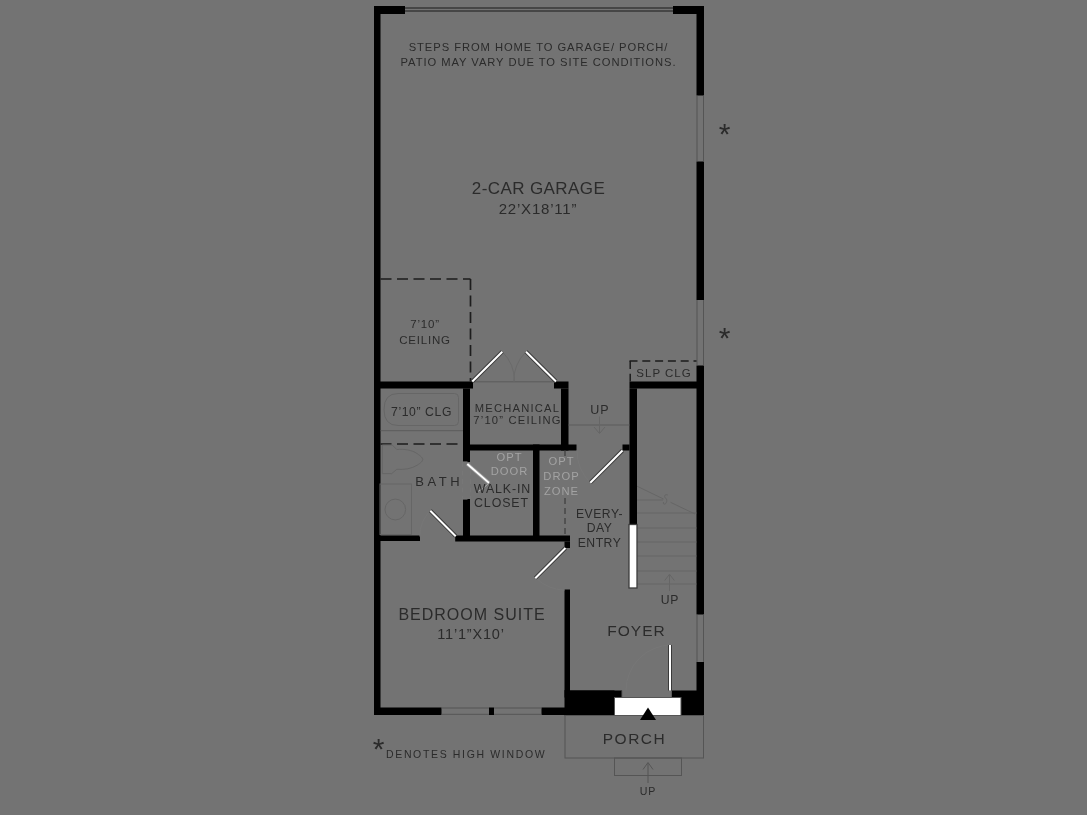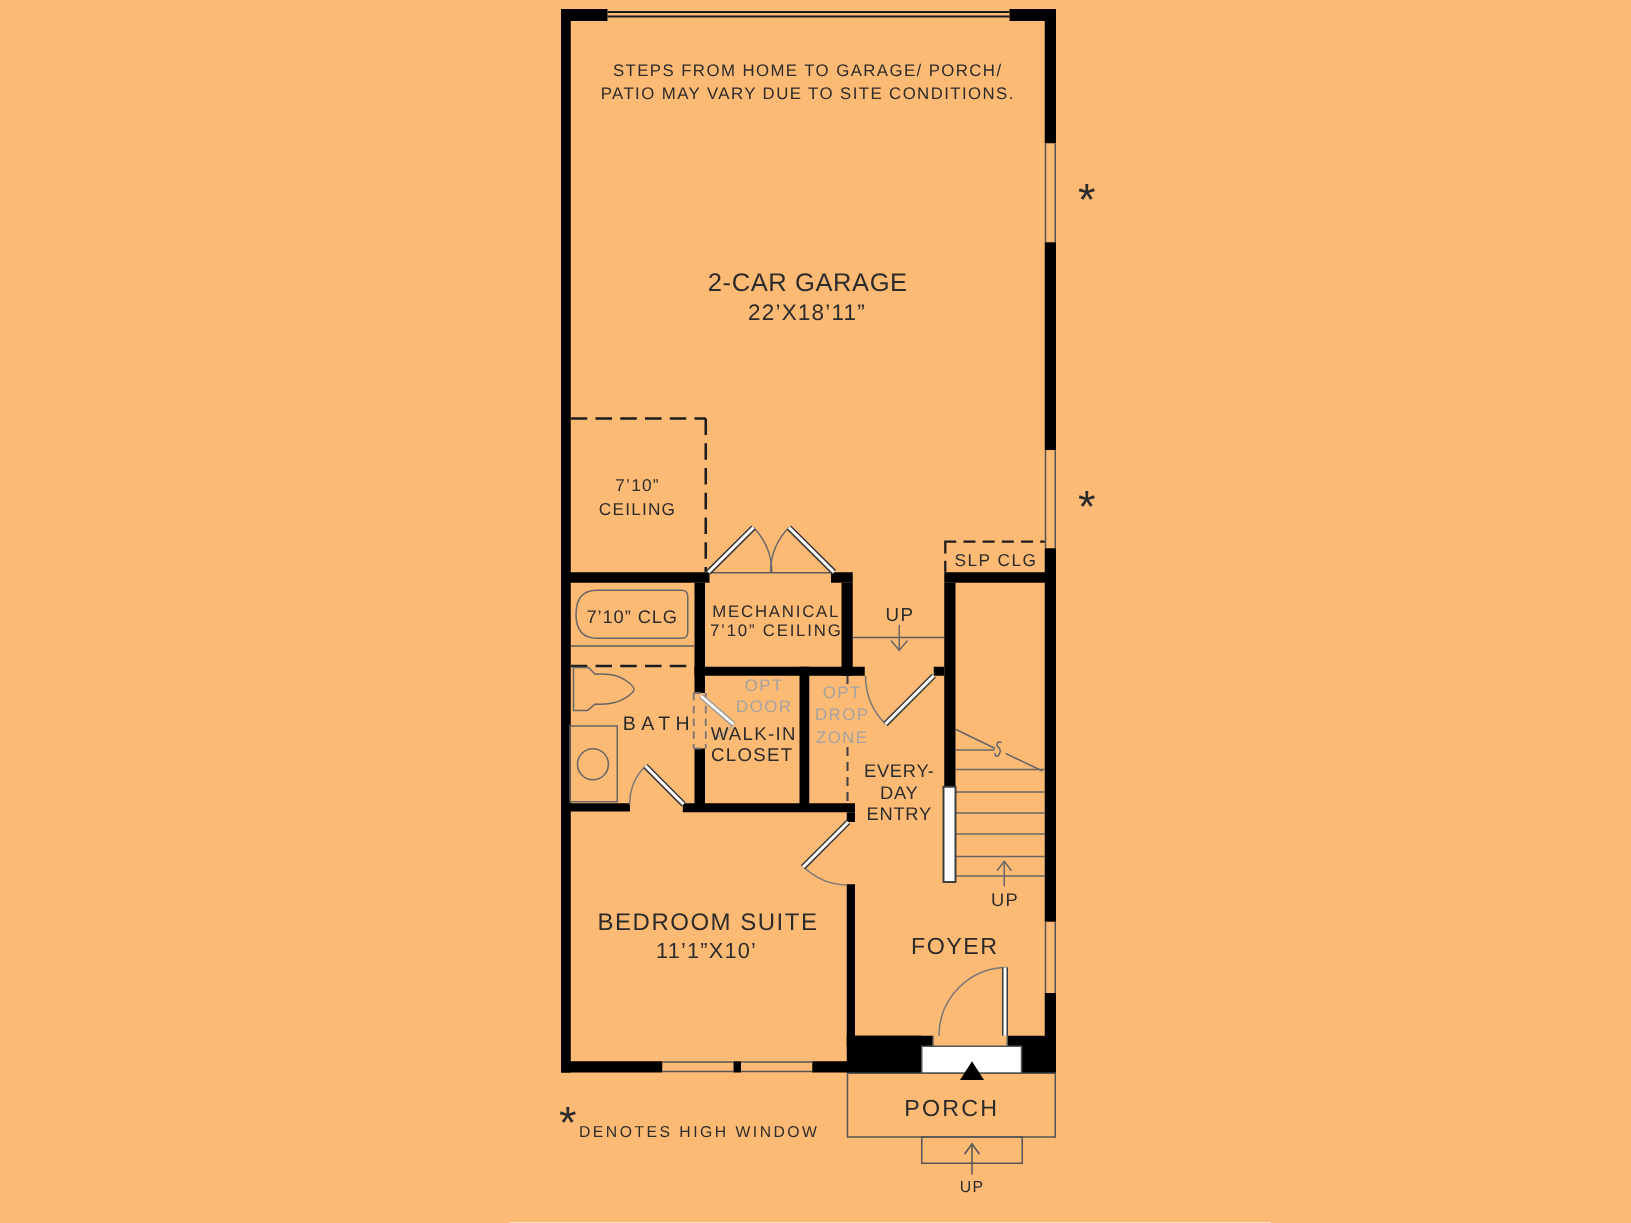--- a/index.html
+++ b/index.html
@@ -1,16 +1,16 @@
 <!DOCTYPE html>
 <html><head>
 <meta charset="utf-8">
 <style>
   html,body{margin:0;padding:0;background:#fff;}
-  #wrap{position:relative;width:1087px;height:815px;background:#fdba74;overflow:hidden;}
+  #wrap{position:relative;width:1087px;height:815px;background:#737373;overflow:hidden;}
   svg{position:absolute;left:0;top:0;}
   text{font-family:"Liberation Sans",sans-serif;fill:#2b2b2b;}
   .g{fill:#a3a3a3;}
 </style>
 </head>
 <body>
 <div id="wrap">
 <svg width="1087" height="815" viewBox="0 0 1087 815">
 
 <g fill="#000">

